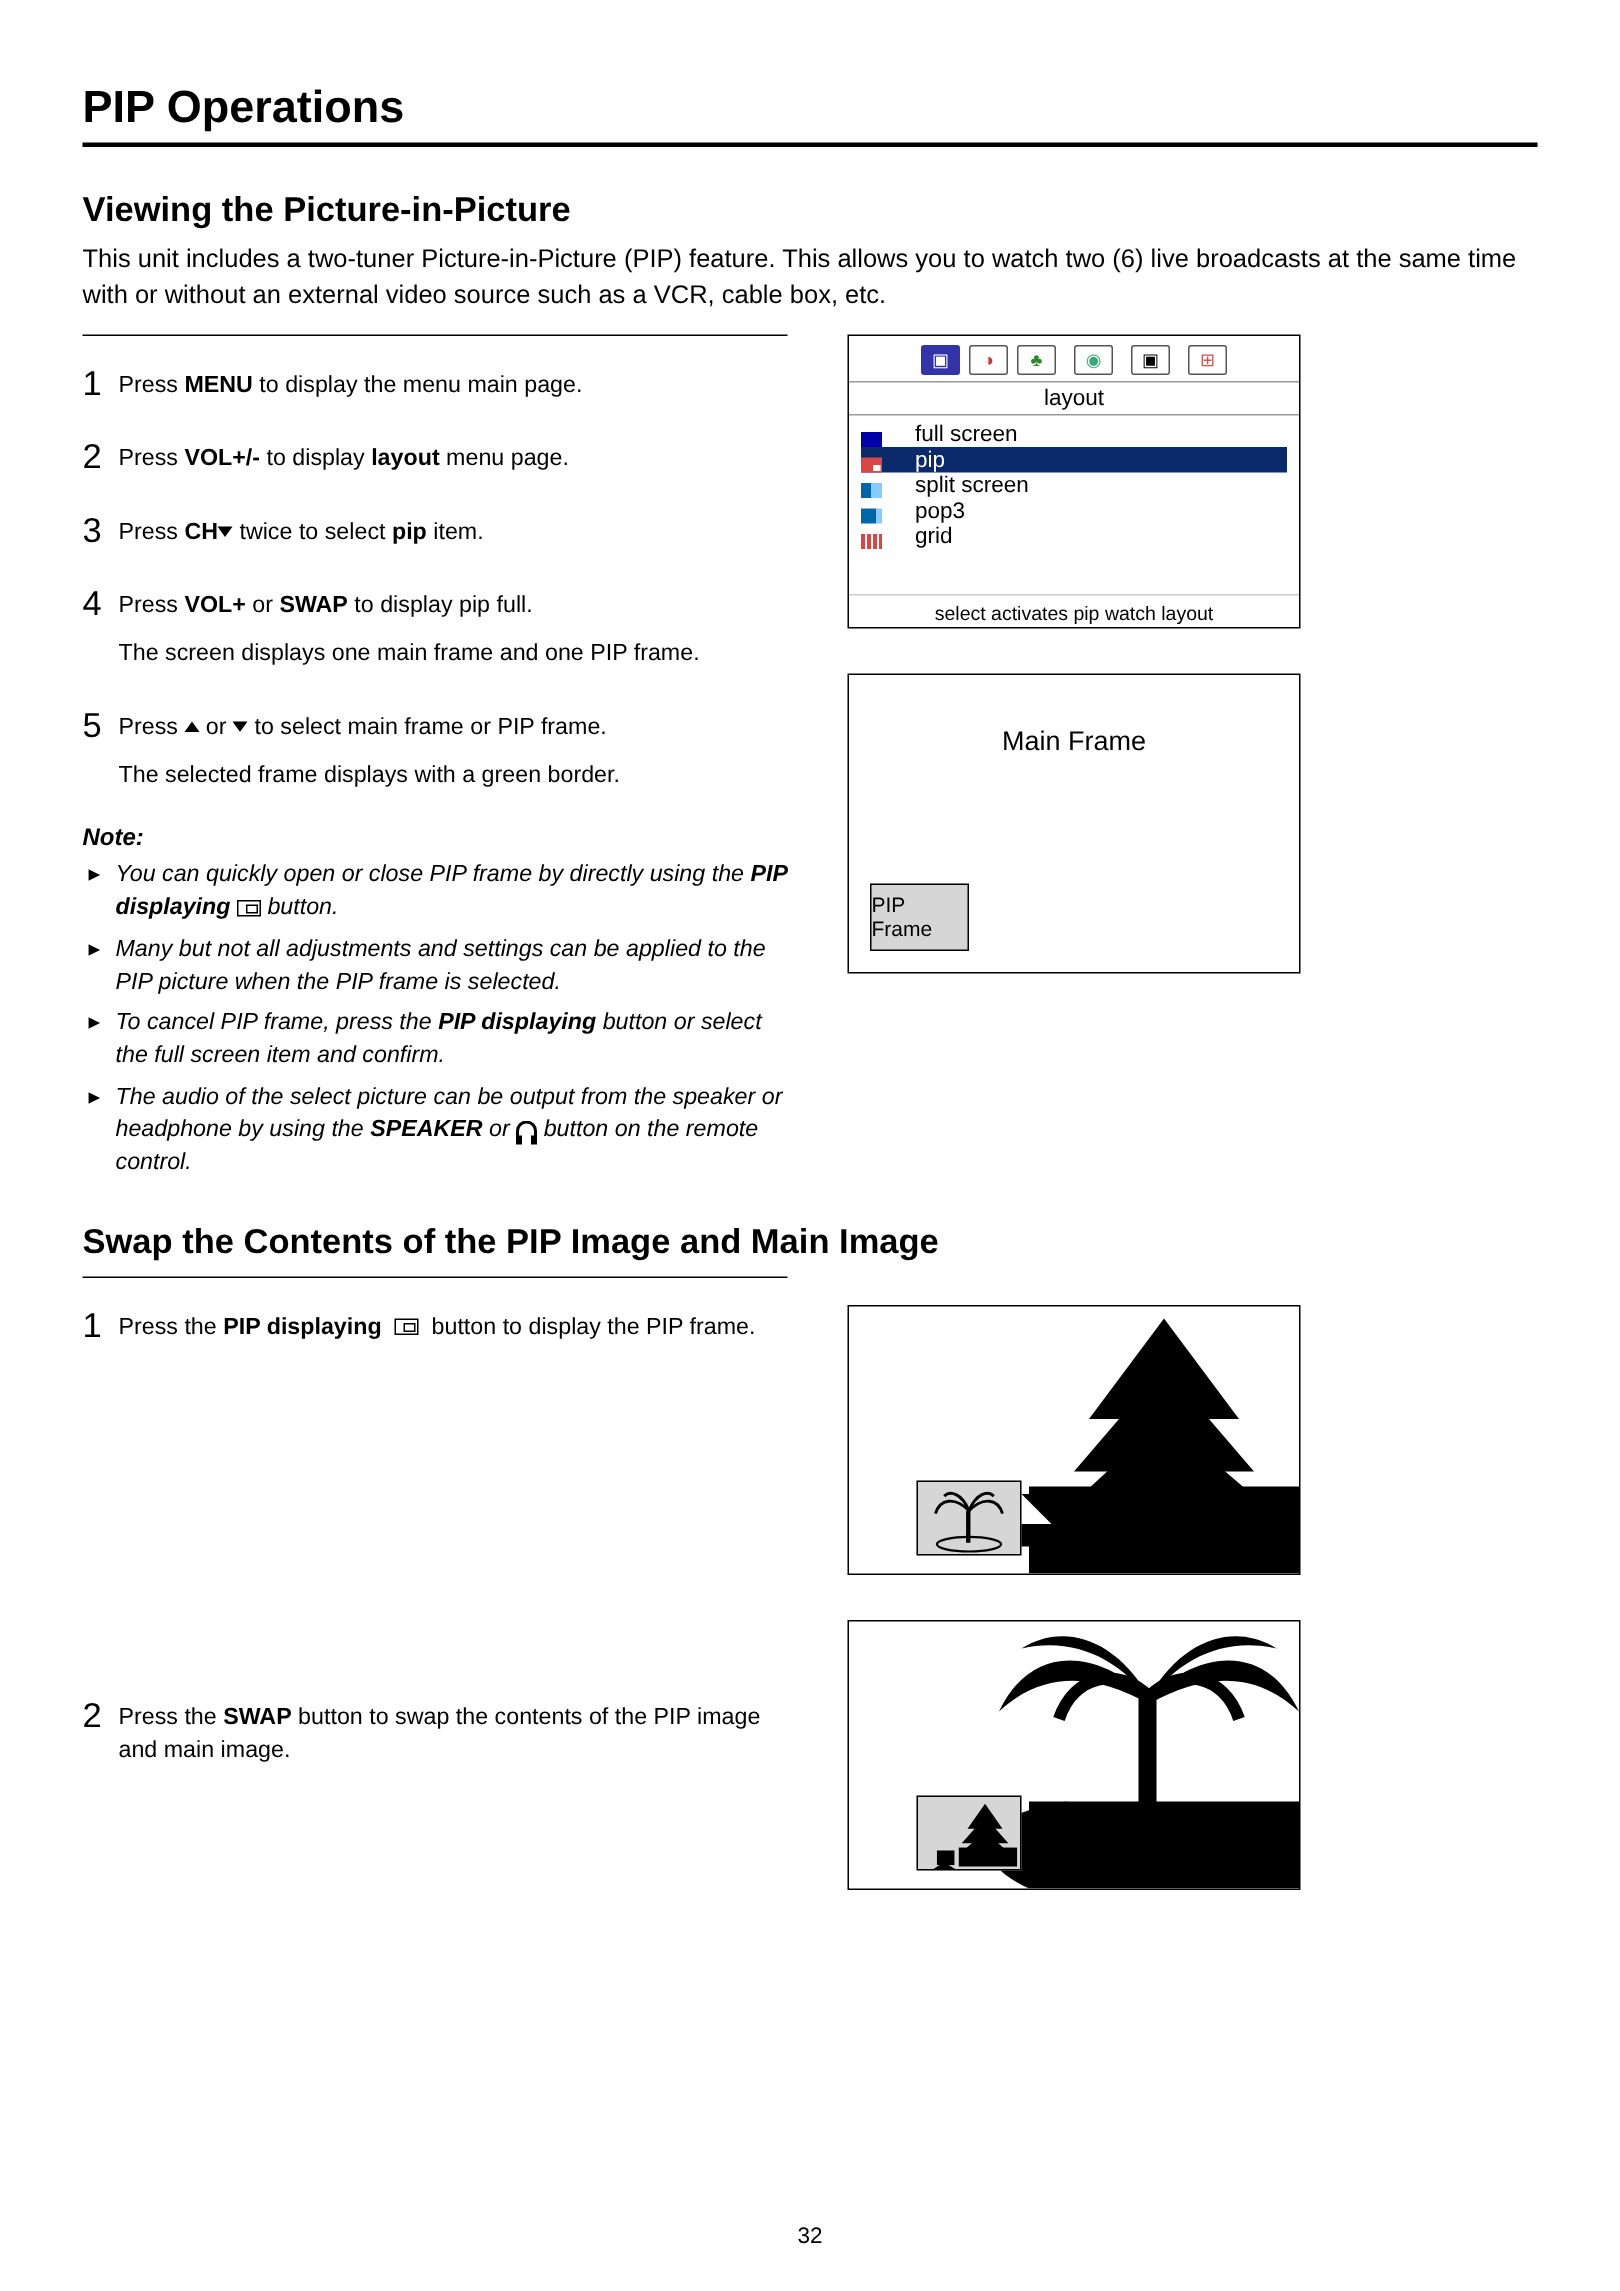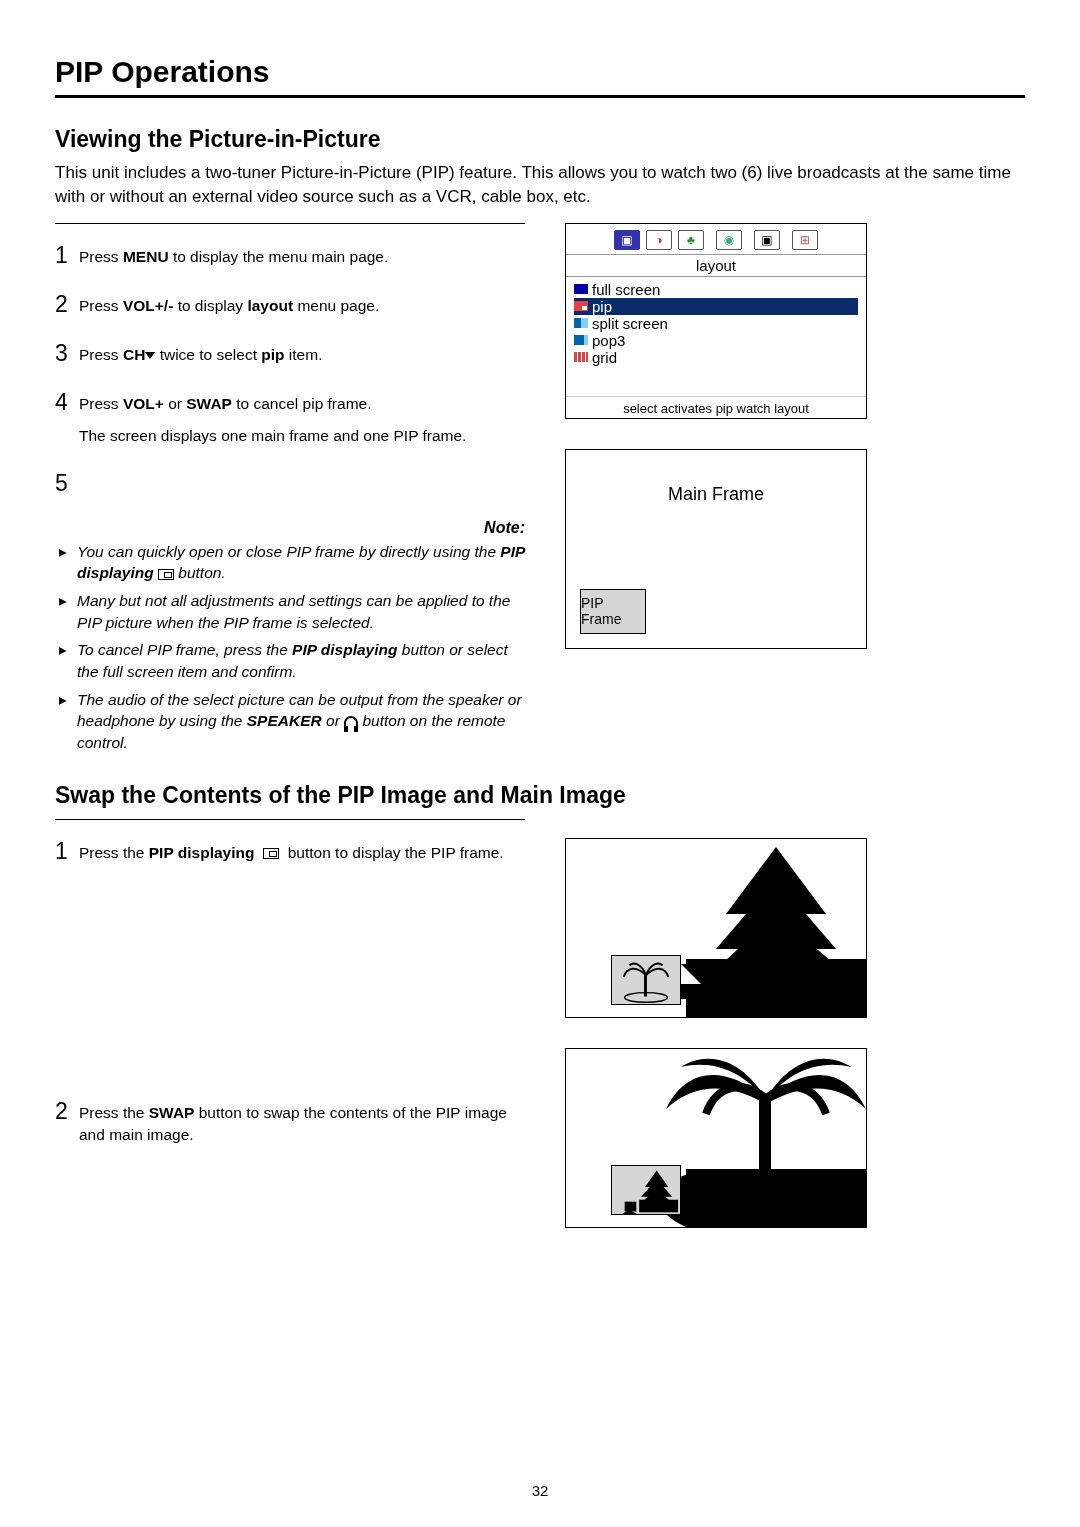--- a/index.html
+++ b/index.html
@@ -59,21 +59,21 @@
     font-weight: normal;
     width: 24px;
     flex-shrink: 0;
   }
   .step-body {
     font-size: 15.5px;
     line-height: 1.45;
     padding-top: 4px;
   }
   .step-body .sub { margin-top: 10px; }
-  .note-title { font-size: 16px; font-style: italic; font-weight: bold; margin: 6px 0 4px 0; text-align: right; }
+  .note-title { font-size: 16px; font-style: italic; font-weight: bold; margin: 6px 0 4px 0; }
   .note-list { font-size: 15.5px; font-style: italic; margin: 0; padding-left: 22px; }
   .note-list li { margin-bottom: 6px; line-height: 1.4; list-style: none; position: relative; }
   .note-list li::before { content: "▸"; position: absolute; left: -18px; font-style: normal; }
   .subtitle2 { font-size: 23px; margin: 22px 0 10px 0; }
   .page-num { position: absolute; bottom: 28px; left: 0; width: 100%; text-align: center; font-size: 15px; }
 
   
   .osd {
     border: 1px solid #000;
     width: 302px;
@@ -87,21 +87,21 @@
   }
   .osd-icons .ocell {
     width: 26px; height: 20px; border: 1px solid #555;
     display: flex; align-items: center; justify-content: center;
     font-size: 12px; border-radius: 2px;
   }
   .osd-icons .ocell.active { background: #33a; color: #fff; border-color: #33a; }
   .osd-icons .ocell.grp { border: none; width: auto; gap: 4px; display: flex; }
   .osd-header { text-align: center; padding: 2px 0; border-top: 1px solid #999; border-bottom: 1px solid #999; }
   .osd-items { padding: 4px 8px 8px 8px; }
-  .osd-item { display: flex; align-items: center; gap: 4px; }
+  .osd-item { display: flex; align-items: flex-end; gap: 22px; }
   .osd-item.sel { background: #0a2a6b; color: #fff; }
   .lay-icon { width: 14px; height: 10px; display: inline-block; }
   .lay-full { background: #00a; }
   .lay-pip { background: #d44; position: relative; }
   .lay-pip::after { content:""; position:absolute; right:1px; bottom:1px; width:5px; height:4px; background:#fff; }
   .lay-split { background: linear-gradient(90deg, #06a 50%, #8cf 50%); }
   .lay-pop3 { background: linear-gradient(90deg, #06a 70%, #8cf 70%); }
   .lay-grid { background: repeating-linear-gradient(90deg,#d44 0 3px,#fff 3px 4px), repeating-linear-gradient(0deg,#d44 0 3px,transparent 3px 4px); }
   .osd-footer { text-align: center; font-size: 13px; padding: 4px 0 2px 0; border-top: 1px solid #ccc; }
 
@@ -203,27 +203,31 @@
       <div class="step">
         <div class="step-num">3</div>
         <div class="step-body">
           <span>Press </span><b>CH</b><span class="tri-down"></span><span> twice to select </span><b>pip</b><span> item.</span>
         </div>
       </div>
 
       <div class="step">
         <div class="step-num">4</div>
         <div class="step-body">
-          <span>Press </span><b>VOL+</b><span> or </span><b>SWAP</b><span> to cancel pip frame.</span>
+          <span>Press </span><b>VOL+</b><span> or </span><b>SWAP</b><span> to display pip full.</span>
           <div class="sub">The screen displays one main frame and one PIP frame.</div>
         </div>
       </div>
 
       <div class="step">
         <div class="step-num">5</div>
+        <div class="step-body">
+          <span>Press </span><span class="tri-up"></span><span> or </span><span class="tri-down"></span><span> to select main frame or PIP frame.</span>
+          <div class="sub">The selected frame displays with a green border.</div>
+        </div>
       </div>
 
       <div class="note-title">Note:</div>
       <ul class="note-list">
         <li>
           <span>You can quickly open or close PIP frame by directly using the </span><b>PIP displaying</b> <span class="icon-pip-btn"></span><span> button.</span>
         </li>
         <li>
           <span>Many but not all adjustments and settings can be applied to the PIP picture when the PIP frame is selected.</span>
         </li>

